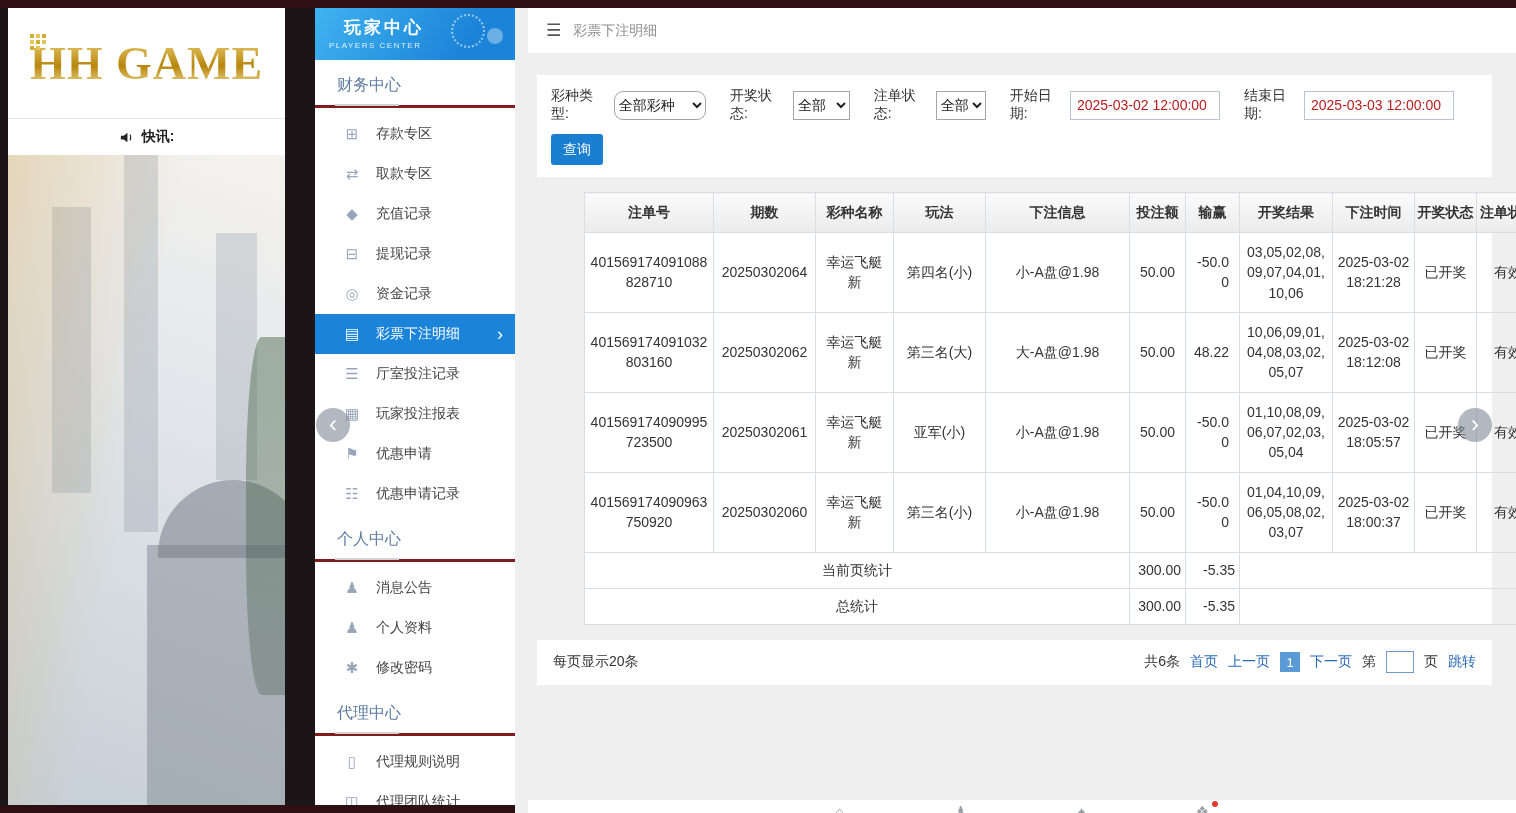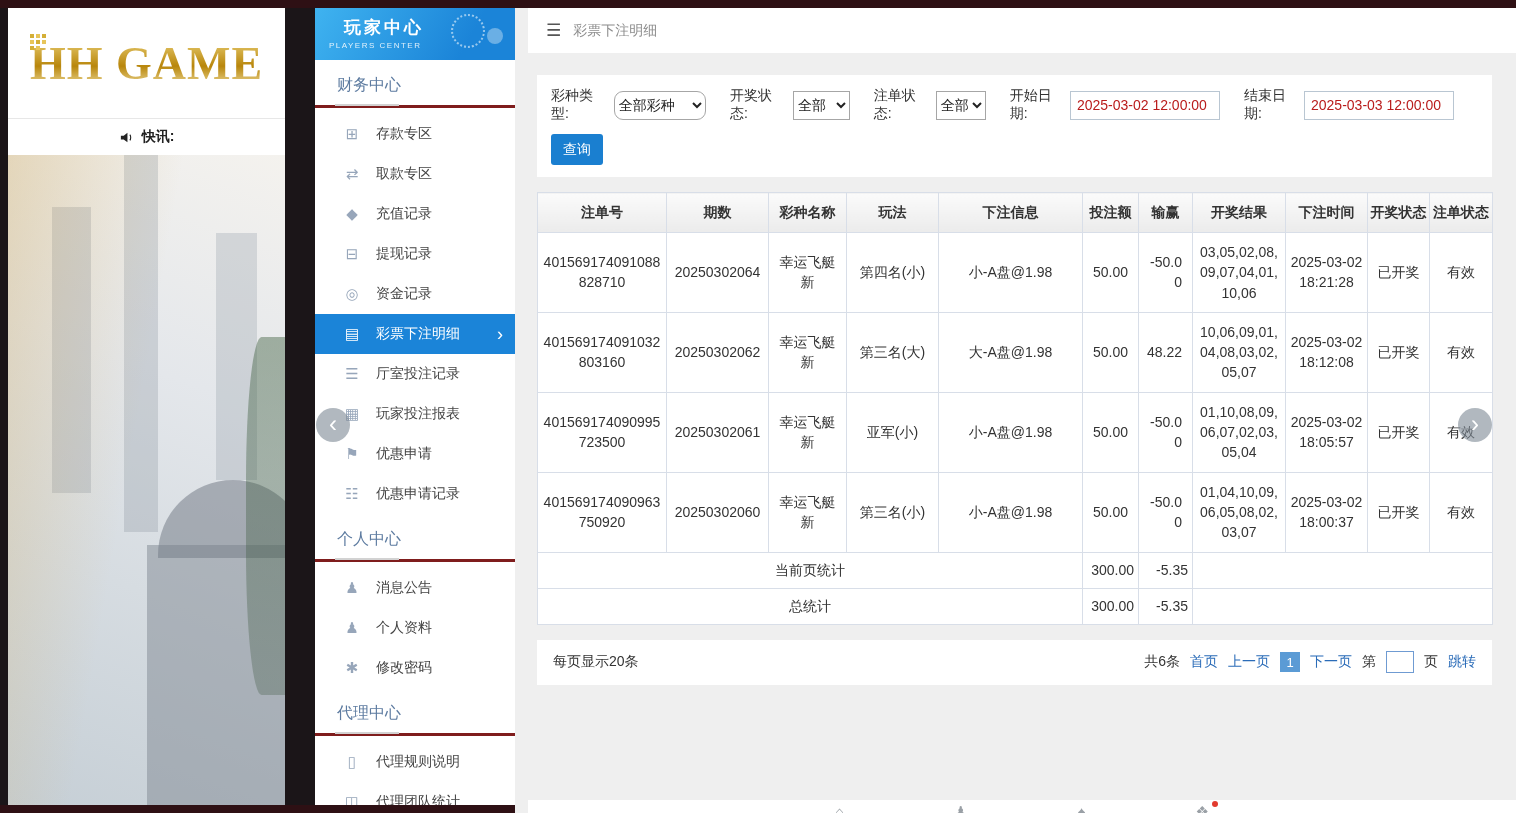--- a/index.html
+++ b/index.html
@@ -69,21 +69,21 @@
   .filter-card { padding:12px 14px 12px; margin-bottom:15px; }
   .filter-row { display:flex; align-items:center; flex-wrap:nowrap; font-size:14px; color:#333; }
   .fgroup { display:flex; align-items:center; gap:4px; margin-right:24px; }
   select { height:29px; border:1px solid #a6a6a6; background:#fff; font-size:14px; font-family:inherit; color:#222; }
   .sel-lottery { width:94px;border-radius:9px; } .sel-draw { width:58px; } .sel-bet { width:50px; }
   .date-input { width:150px; height:29px; border:1px solid #b9c6d2; font-size:14px; padding:12px 6px; color:#b91c1c; font-family:inherit; }
   .search-btn { margin-top:11px; width:52px; height:31px; background:#1a7fd0; color:#fff; border:none;
     border-radius:3px; font-size:14px; cursor:pointer; }
 
   
-  .table-card { margin-bottom:15px; }
+  .table-card { margin-bottom:15px;margin-left:47px; }
   table { width:100%; table-layout:fixed; border-collapse:collapse; }
   th,td { border:1px solid #d8dee8; text-align:center; font-size:14px; color:#333; }
   th { height:40px; background:linear-gradient(#fbfbfb,#ebebeb); font-weight:bold; }
   td { padding:9px 4px; line-height:1.45; overflow-wrap:break-word; }
   tr.data-row td { height:72px; }
   td.brk { word-break:break-all; }
   td.num { text-align:right; padding-right:10px; }
   tr.summary td { height:36px; padding:5px 4px; }
 
   

